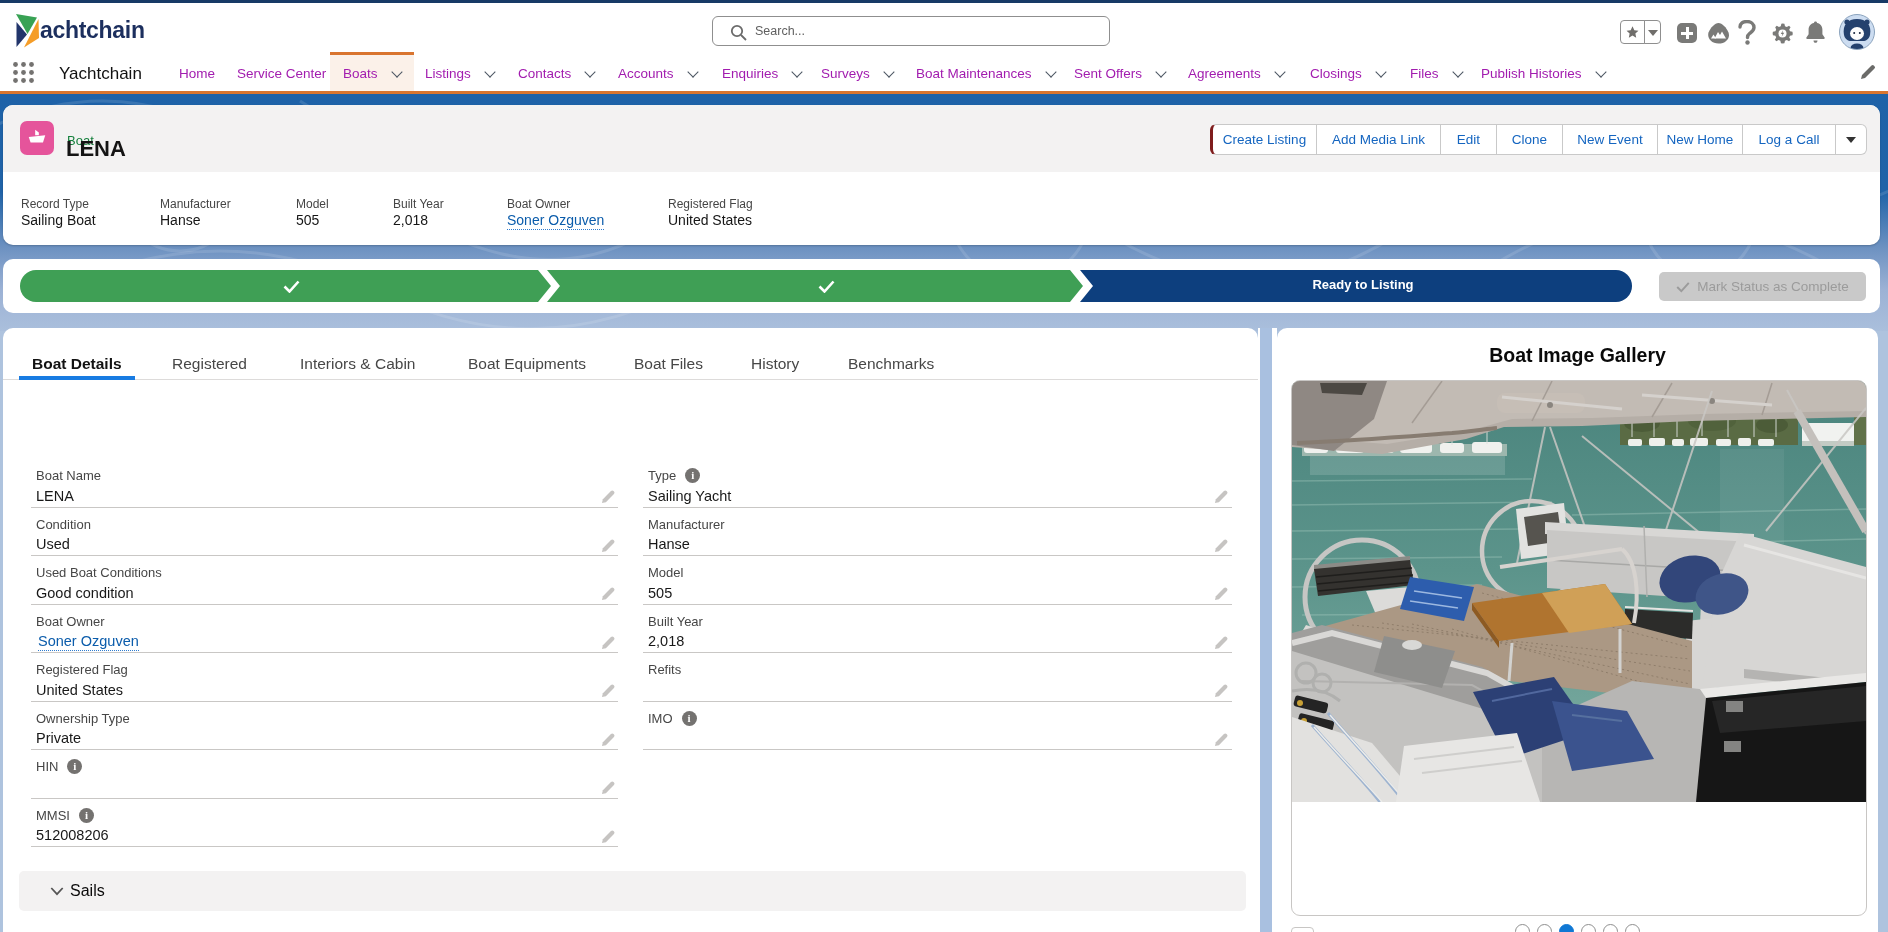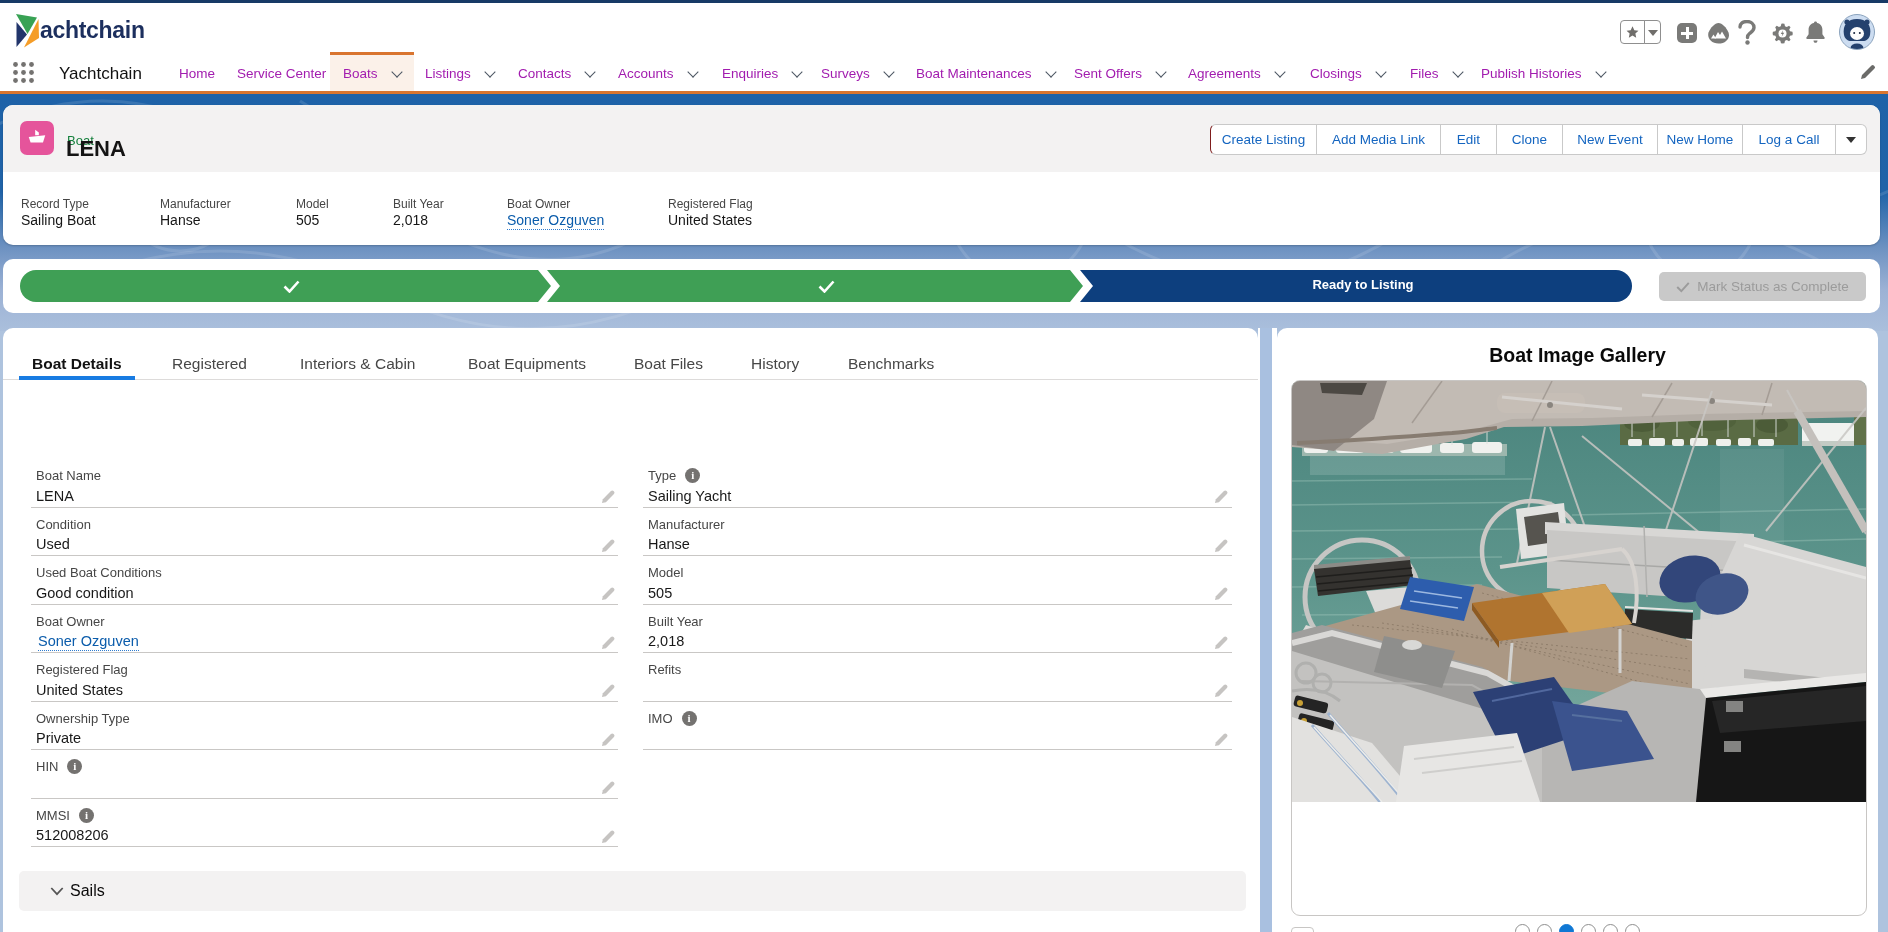--- a/index.html
+++ b/index.html
@@ -19,21 +19,21 @@
 #boatstab{left:330px;top:0;width:84px;height:39px;background:#fbf1e9;border-top:3px solid #d9752f}
 #appname{left:59px;top:12px;font-size:17px;color:#111;position:absolute}
 
 #bluezone{left:0;top:91px;width:1888px;height:240px;background:linear-gradient(180deg,#1e62a8 0%,#2063a8 42%,#6f93c2 66%,#9cb2d5 83%,#aabfdc 100%)}
 
 #reccard{left:3px;top:105px;width:1877px;height:140px;background:#fff;border-radius:10px;box-shadow:0 1px 2px rgba(0,0,0,.2)}
 #rechead{left:0;top:0;width:1877px;height:67px;background:#f3f2f2;border-radius:10px 10px 0 0}
 #boaticon{left:17px;top:16px;width:34px;height:34px;background:#e5549b;border-radius:7px}
 .btngrp{left:1207px;top:19px;height:31px;display:flex;position:absolute}
 .btn{border:1px solid #c9c9c9;border-left:none;background:#fff;color:#1465c0;font-size:13.5px;display:flex;align-items:center;justify-content:center;height:31px}
-.btn.first{border-left:1px solid #7f1d1d;border-radius:6px 0 0 6px}
+.btn.first{border-left:3px solid #7f1d1d;border-radius:6px 0 0 6px}
 .btn.last{border-radius:0 6px 6px 0}
 .fldlbl{position:absolute;top:92px;font-size:12px;color:#454545;white-space:nowrap}
 .fldval{position:absolute;top:107px;font-size:14px;color:#161616;white-space:nowrap}
 
 #pathcard{left:3px;top:259px;width:1877px;height:54px;background:#fff;border-radius:10px}
 .seg{position:absolute;top:11px;height:32px;background:#3f9f55}
 .seg.blue{background:#0d3f7e}
 #markbtn{position:absolute;left:1656px;top:13px;width:207px;height:29px;background:#c9c9c9;border-radius:5px;color:#9b9b9b;font-size:13.5px;text-align:center;line-height:29px}
 
 #leftcard{left:3px;top:328px;width:1255px;height:604px;background:#fff;border-radius:10px 10px 0 0}
@@ -90,20 +90,27 @@
   <div class="abs" id="topstrip"></div>
   <div class="abs" id="hdr">
 
     <svg class="abs" style="left:15px;top:7px" width="150" height="42" viewBox="0 0 150 42">
       <polygon points="1,4 22,7.5 12.5,24" fill="#38a254"></polygon>
       <polygon points="1.5,12 1.5,37 12,24.5" fill="#22356b"></polygon>
       <polygon points="23.5,9 9,37.5 24,28" fill="#f59d28"></polygon>
       <text x="25" y="28" font-family="Liberation Sans,sans-serif" font-size="23" font-weight="bold" fill="#1c2f5e" letter-spacing="-0.3">achtchain</text>
     </svg>
 
+    <div class="abs" id="srch">
+      <svg class="mag" width="17" height="17" viewBox="0 0 17 17">
+          <circle cx="7" cy="7" r="5.2" fill="none" stroke="#6b6b6b" stroke-width="1.8"></circle>
+          <line x1="11" y1="11" x2="16" y2="16" stroke="#6b6b6b" stroke-width="1.8"></line>
+        </svg>
+      <span class="ph">Search...</span>
+    </div>
 
     <div class="abs" style="left:1620px;top:17px;width:25px;height:24px;border:1px solid #8f8f8f;border-radius:4px 0 0 4px">
       <svg width="15" height="15" viewBox="0 0 24 24" style="margin:4px 0 0 4px">
           <path d="M12 2l2.9 6.2 6.6.8-4.9 4.6 1.3 6.6L12 16.9 6.1 20.2l1.3-6.6L2.5 9l6.6-.8z" fill="#706e6b"></path>
         </svg>
     </div>
     <div class="abs" style="left:1644px;top:17px;width:17px;height:24px;border:1px solid #8f8f8f;border-radius:0 4px 4px 0">
       <div style="width:0;height:0;border-left:5px solid transparent;border-right:5px solid transparent;border-top:6px solid #706e6b;margin:9px 0 0 3px"></div>
     </div>
     <div class="abs" style="left:1677px;top:20px;width:20px;height:20px;background:#7a7a78;border-radius:5px">

